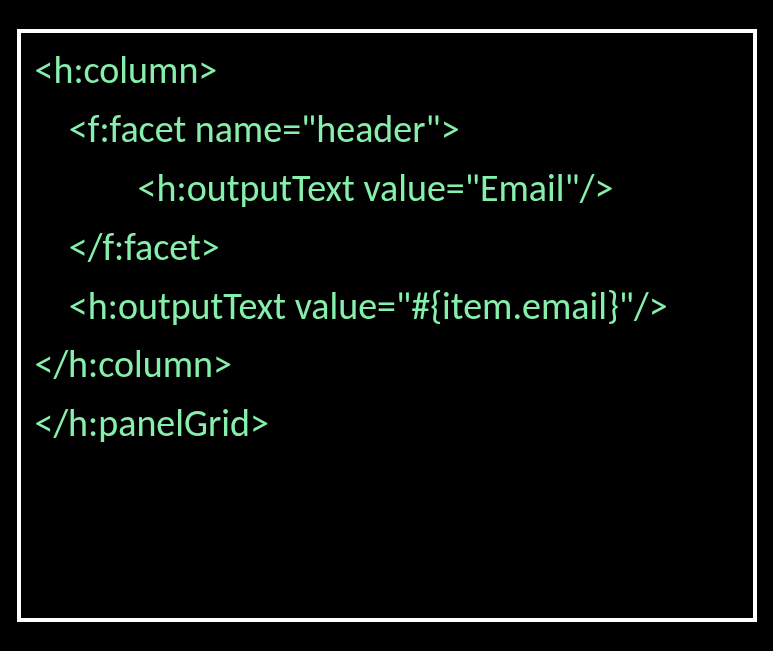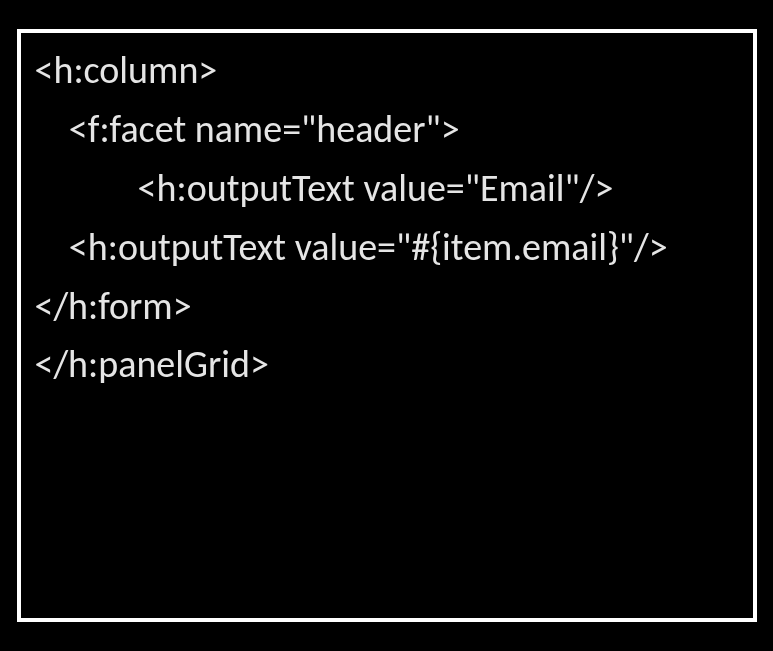--- a/index.html
+++ b/index.html
@@ -13,31 +13,32 @@
     justify-content: center;
     font-family: Calibri, Arial, sans-serif;
   }
   .code-box {
     border: 4px solid #fff;
     background: #000;
     width: 740px;
     height: 593px;
     padding: 8px 14px;
     box-sizing: border-box;
-    color: #e5e5e5;
+    color: #86efac;
     font-size: 38px;
     line-height: 1.55;
   }
   .code-line {
     white-space: pre;
   }
 </style>
 </head>
 <body>
 
 <div class="code-box">
   <div class="code-line">&lt;h:column&gt;</div>
   <div class="code-line">    &lt;f:facet name="header"&gt;</div>
   <div class="code-line">            &lt;h:outputText value="Email"/&gt;</div>
+  <div class="code-line">    &lt;/f:facet&gt;</div>
   <div class="code-line">    &lt;h:outputText value="#{item.email}"/&gt;</div>
-  <div class="code-line">&lt;/h:form&gt;</div>
+  <div class="code-line">&lt;/h:column&gt;</div>
   <div class="code-line">&lt;/h:panelGrid&gt;</div>
 </div>
 
 </body></html>

